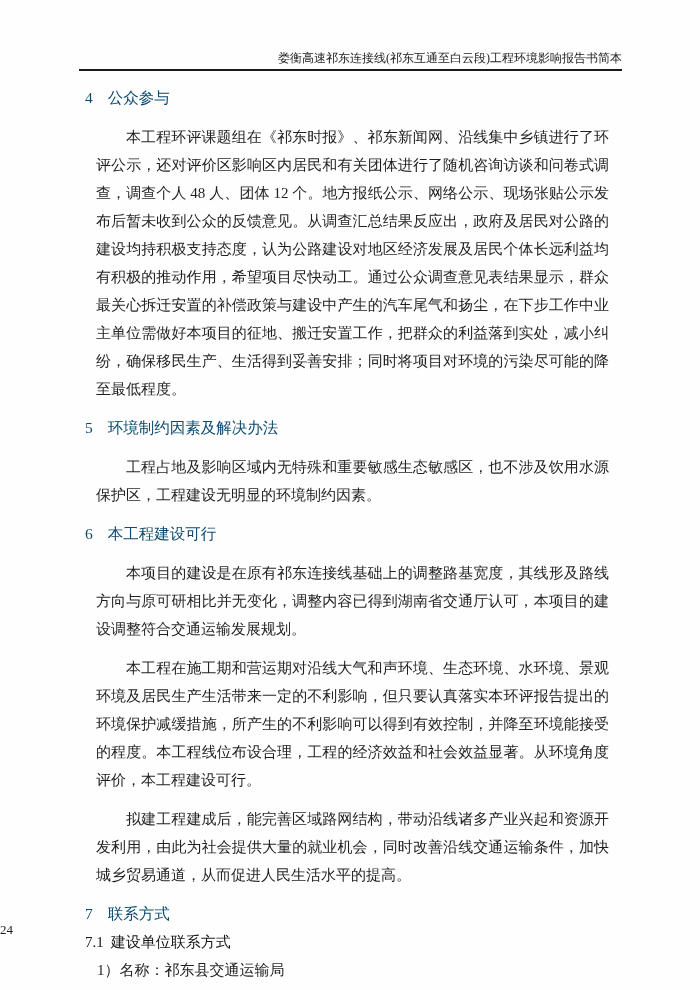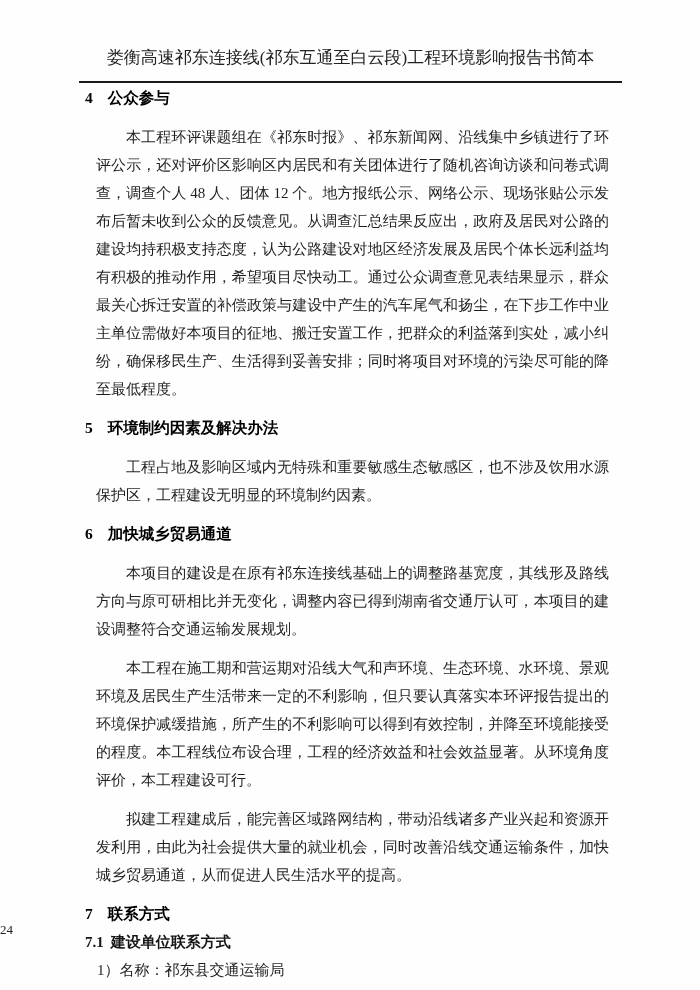--- a/index.html
+++ b/index.html
@@ -15,49 +15,49 @@
     background: #fefefe;
     color: #1f1f1f;
     overflow: hidden;
   }
   .running-header {
     position: absolute;
     top: 50px;
     left: 79px;
     right: 78px;
     border-bottom: 2px solid #1a1a1a;
-    padding-bottom: 15px;
-    text-align: center;
-    font-size: 17px;
+    padding-bottom: 3px;
+    text-align: right;
+    font-size: 12px;
     line-height: 16px;
     color: #222;
   }
   .content {
     position: absolute;
     top: 84px;
     left: 85px;
     width: 535px;
     font-size: 15px;
     line-height: 28px;
   }
   .sec-heading {
     font-family: "Liberation Sans", "DejaVu Sans", sans-serif;
-    font-weight: bold;
+    font-weight: normal;
     font-size: 15.5px;
     line-height: 28px;
-    color: #000000;
+    color: #0c4a6e;
   }
   .sec-heading .sec-num {
     display: inline-block;
     font-family: "Liberation Serif", "DejaVu Serif", serif;
     margin-right: 15px;
   }
   .subsec-heading {
     font-family: "Liberation Sans", "DejaVu Sans", sans-serif;
-    font-weight: bold;
+    font-weight: normal;
     font-size: 15px;
     line-height: 28px;
     color: #161616;
   }
   .subsec-heading .sec-num {
     display: inline-block;
     font-family: "Liberation Serif", "DejaVu Serif", serif;
     margin-right: 7px;
   }
   p.body-para {
@@ -95,21 +95,21 @@
       <span class="sec-num">4</span><span>公众参与</span>
     </div>
     <p class="body-para">本工程环评课题组在《祁东时报》、祁东新闻网、沿线集中乡镇进行了环评公示，还对评价区影响区内居民和有关团体进行了随机咨询访谈和问卷式调查，调查个人 48 人、团体 12 个。地方报纸公示、网络公示、现场张贴公示发布后暂未收到公众的反馈意见。从调查汇总结果反应出，政府及居民对公路的建设均持积极支持态度，认为公路建设对地区经济发展及居民个体长远利益均有积极的推动作用，希望项目尽快动工。通过公众调查意见表结果显示，群众最关心拆迁安置的补偿政策与建设中产生的汽车尾气和扬尘，在下步工作中业主单位需做好本项目的征地、搬迁安置工作，把群众的利益落到实处，减小纠纷，确保移民生产、生活得到妥善安排；同时将项目对环境的污染尽可能的降至最低程度。</p>
 
     <div class="sec-heading">
       <span class="sec-num">5</span><span>环境制约因素及解决办法</span>
     </div>
     <p class="body-para">工程占地及影响区域内无特殊和重要敏感生态敏感区，也不涉及饮用水源保护区，工程建设无明显的环境制约因素。</p>
 
     <div class="sec-heading">
-      <span class="sec-num">6</span><span>加快城乡贸易通道</span>
+      <span class="sec-num">6</span><span>本工程建设可行</span>
     </div>
     <p class="body-para">本项目的建设是在原有祁东连接线基础上的调整路基宽度，其线形及路线方向与原可研相比并无变化，调整内容已得到湖南省交通厅认可，本项目的建设调整符合交通运输发展规划。</p>
     <p class="body-para">本工程在施工期和营运期对沿线大气和声环境、生态环境、水环境、景观环境及居民生产生活带来一定的不利影响，但只要认真落实本环评报告提出的环境保护减缓措施，所产生的不利影响可以得到有效控制，并降至环境能接受的程度。本工程线位布设合理，工程的经济效益和社会效益显著。从环境角度评价，本工程建设可行。</p>
     <p class="body-para">拟建工程建成后，能完善区域路网结构，带动沿线诸多产业兴起和资源开发利用，由此为社会提供大量的就业机会，同时改善沿线交通运输条件，加快城乡贸易通道，从而促进人民生活水平的提高。</p>
 
     <div class="sec-heading">
       <span class="sec-num">7</span><span>联系方式</span>
     </div>
 
     <div class="subsec-heading">

